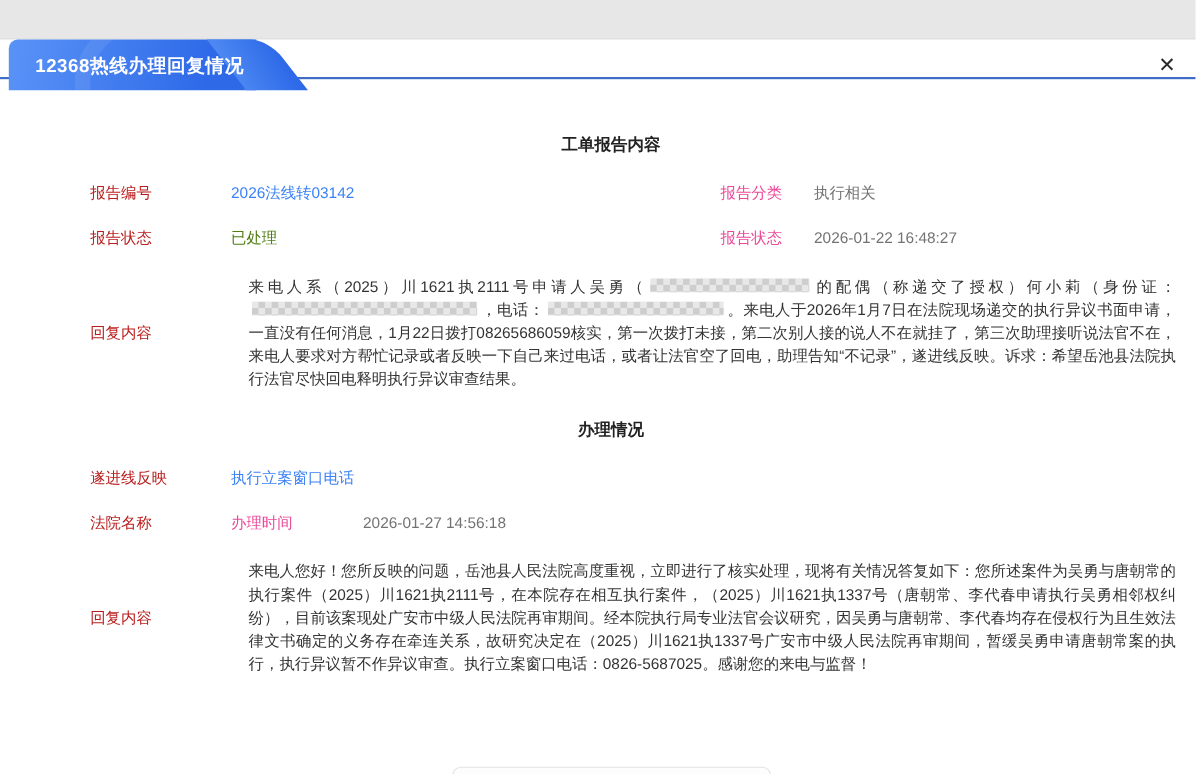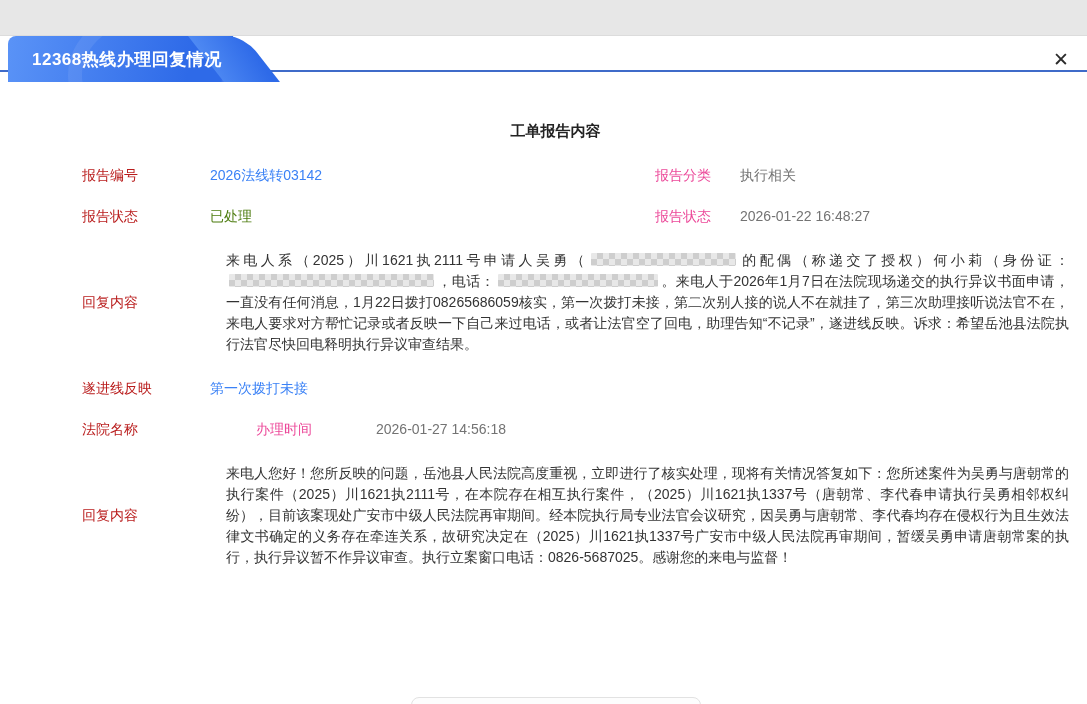--- a/index.html
+++ b/index.html
@@ -29,21 +29,21 @@
   
   .content { padding:50px 18px 0 82px; }
   .section-title { text-align:center; font-size:15px; font-weight:700; color:#222;
          margin-bottom:27px; margin-left:-40px; }
   .row { display:flex; align-items:flex-start; margin-bottom:26px; font-size:14px; line-height:15px; }
   .row.center { align-items:center; }
   .lbl  { flex:0 0 128px; color:#b91c1c; }
   .val  { flex:0 0 445px; color:#3b82f6; }
   .val.grow { flex:1; }
   .lbl2 { flex:0 0 85px; color:#ec4899; }
-  .lbl2.wide { flex:0 0 120px;margin-left:46px; }
+  .lbl2.wide { flex:0 0 120px; }
   .val2 { flex:1; color:#737373; }
   .status-ok { font-weight:400; }
 
   .para { flex:1; max-width:862px; font-size:14px; line-height:21px; text-align:justify; color:#333;margin-left:16px; }
 
   
   .redacted { display:inline-block; height:13px; vertical-align:-1px; margin:0 3px; border-radius:1px;
          background:repeating-conic-gradient(#c6c6c6 0% 25%, #e4e4e4 0% 50%) 0 0 / 12px 12px;
          opacity:.85; }
 
@@ -82,24 +82,25 @@
     <span class="lbl2">报告状态</span>
     <span class="val2">2026-01-22 16:48:27</span>
   </div>
 
 
   <div class="row center">
     <span class="lbl">回复内容</span>
     <p class="para" id="detail-paragraph">来电人系（2025）川1621执2111号申请人吴勇（<span class="redacted" style="width: 145px;"></span>的配偶（称递交了授权）何小莉（身份证：<span class="redacted" style="width: 205px;"></span>，电话：<span class="redacted" style="width: 160px;"></span>。来电人于2026年1月7日在法院现场递交的执行异议书面申请，一直没有任何消息，1月22日拨打08265686059核实，第一次拨打未接，第二次别人接的说人不在就挂了，第三次助理接听说法官不在，来电人要求对方帮忙记录或者反映一下自己来过电话，或者让法官空了回电，助理告知“不记录”，遂进线反映。诉求：希望岳池县法院执行法官尽快回电释明执行异议审查结果。</p>
   </div>
 
+  <h2 class="section-title">办理情况</h2>
 
   <div class="row">
     <span class="lbl">遂进线反映</span>
-    <span class="val grow">第一次拨打未接</span>
+    <span class="val grow">执行立案窗口电话</span>
   </div>
 
   <div class="row">
     <span class="lbl">法院名称</span>
     <span class="lbl2 wide">办理时间</span>
     <span class="val2">2026-01-27 14:56:18</span>
   </div>
 
   <div class="row center">
     <span class="lbl">回复内容</span>

